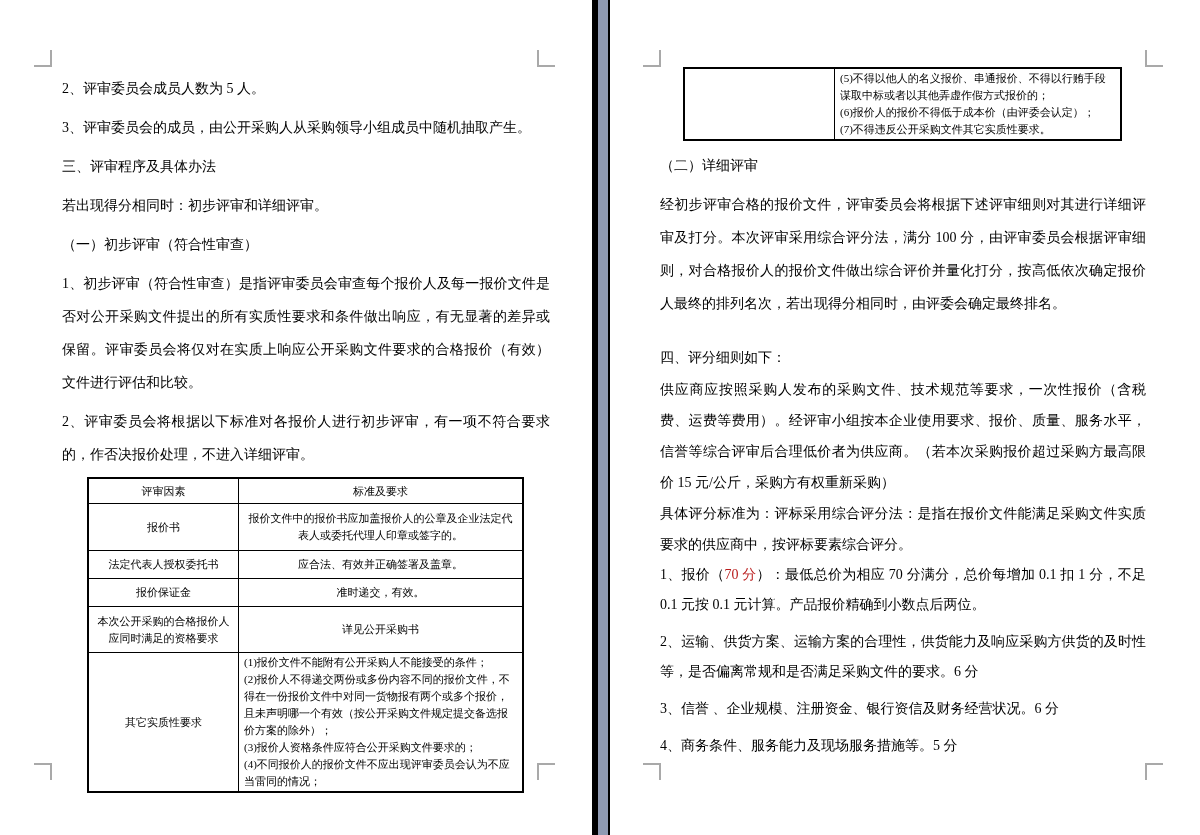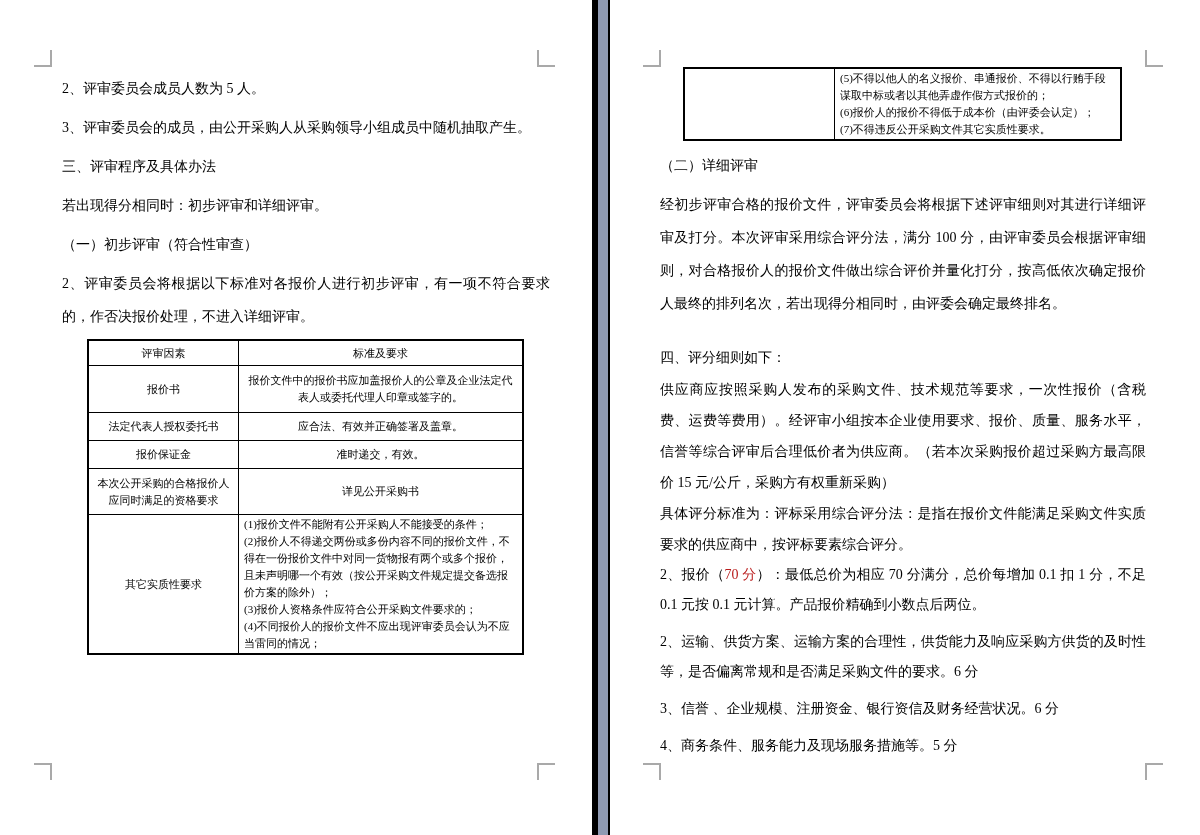--- a/index.html
+++ b/index.html
@@ -48,20 +48,21 @@
 
 <div class="canvas">
 
   <div class="page page-left">
     <div class="content content-left">
       <p>2、评审委员会成员人数为 5 人。</p>
       <p>3、评审委员会的成员，由公开采购人从采购领导小组成员中随机抽取产生。</p>
       <p>三、评审程序及具体办法</p>
       <p>若出现得分相同时：初步评审和详细评审。</p>
       <p>（一）初步评审（符合性审查）</p>
+      <p>1、初步评审（符合性审查）是指评审委员会审查每个报价人及每一报价文件是否对公开采购文件提出的所有实质性要求和条件做出响应，有无显著的差异或保留。评审委员会将仅对在实质上响应公开采购文件要求的合格报价（有效）文件进行评估和比较。</p>
       <p>2、评审委员会将根据以下标准对各报价人进行初步评审，有一项不符合要求的，作否决报价处理，不进入详细评审。</p>
 
       <table class="doc tbl-left">
         <tbody>
             <tr>
           <th class="col-factor h-head">评审因素</th>
           <th>标准及要求</th>
         </tr>
         <tr>
           <td class="h-bid">报价书</td>
@@ -106,21 +107,21 @@
 (7)不得违反公开采购文件其它实质性要求。</td>
         </tr>
       </tbody>
         </table>
 
       <p>（二）详细评审</p>
       <p>经初步评审合格的报价文件，评审委员会将根据下述评审细则对其进行详细评审及打分。本次评审采用综合评分法，满分 100 分，由评审委员会根据评审细则，对合格报价人的报价文件做出综合评价并量化打分，按高低依次确定报价人最终的排列名次，若出现得分相同时，由评委会确定最终排名。</p>
       <p class="mt-gap">四、评分细则如下：</p>
       <p class="lh31">供应商应按照采购人发布的采购文件、技术规范等要求，一次性报价（含税费、运费等费用）。经评审小组按本企业使用要求、报价、质量、服务水平，信誉等综合评审后合理低价者为供应商。（若本次采购报价超过采购方最高限价 15 元/公斤，采购方有权重新采购）</p>
       <p class="lh31">具体评分标准为：评标采用综合评分法：是指在报价文件能满足采购文件实质要求的供应商中，按评标要素综合评分。</p>
-      <p class="lh30"><span>2、报价（</span><span class="red">70 分</span><span>）：最低总价为相应 70 分满分，总价每增加 0.1 扣 1 分，不足 0.1 元按 0.1 元计算。产品报价精确到小数点后两位。</span></p>
+      <p class="lh30"><span>1、报价（</span><span class="red">70 分</span><span>）：最低总价为相应 70 分满分，总价每增加 0.1 扣 1 分，不足 0.1 元按 0.1 元计算。产品报价精确到小数点后两位。</span></p>
       <p class="lh30">2、运输、供货方案、运输方案的合理性，供货能力及响应采购方供货的及时性等，是否偏离常规和是否满足采购文件的要求。6 分</p>
       <p class="lh30">3、信誉 、企业规模、注册资金、银行资信及财务经营状况。6 分</p>
       <p class="lh30">4、商务条件、服务能力及现场服务措施等。5 分</p>
     </div>
   </div>
 
   <div class="cm rb" style="left:34px;top:50px;"></div>
   <div class="cm lb" style="left:537px;top:50px;"></div>
   <div class="cm rt" style="left:34px;top:763px;"></div>
   <div class="cm lt" style="left:537px;top:763px;"></div>

